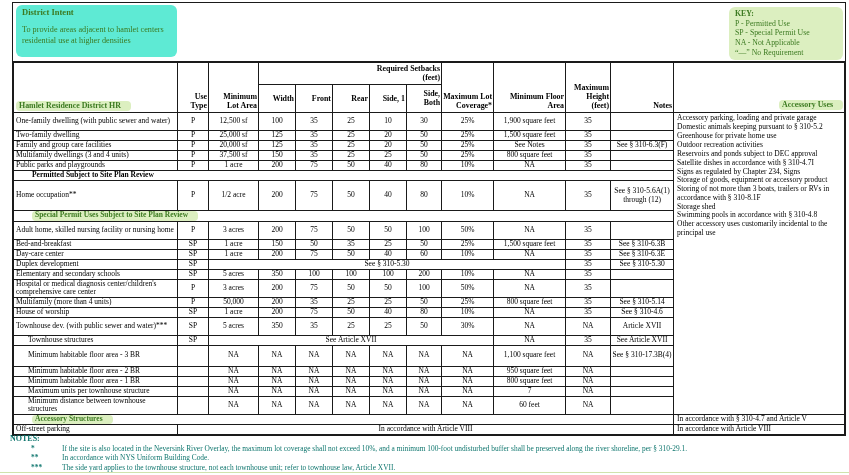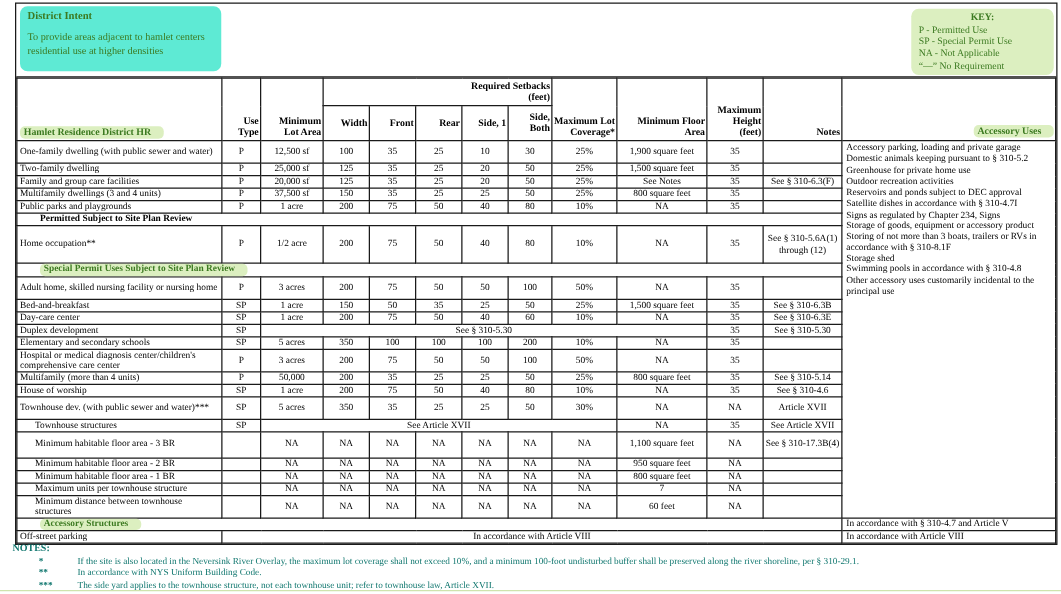--- a/index.html
+++ b/index.html
@@ -9,21 +9,21 @@
   .table-wrap { position:absolute; left:12px; top:2px; width:834px; border:1px solid #1a1a1a; background:#fff; }
 
   .top-band { position:relative; height:59px; border-bottom:1px solid #1a1a1a; }
   .district-box { position:absolute; left:3px; top:2px; width:161px; height:52px;
                   background:#5eead4; border-radius:6px; padding:2px 6px;
                   color:#3c7a21; font-size:8.2px; line-height:1.3; }
   .db-title { font-weight:bold; font-size:8.5px; margin-bottom:7px; }
   .key-box { position:absolute; right:2px; top:4px; width:114px;
              background:#dcefc0; border-radius:6px; padding:2px 6px;
              color:#3c7a21; font-size:7.8px; line-height:1.25; }
-  .key-title { font-weight:bold;text-align:center; }
+  .key-title { font-weight:bold; }
 
   table { width:100%; border-collapse:collapse; table-layout:fixed; }
   th, td { border:1px solid #1a1a1a; }
   thead th { font-size:7.9px; font-weight:bold; text-align:right; vertical-align:bottom;
              line-height:1.15; padding:1px 1px 2px 1px; }
   thead tr.grp-row th { height:22px; }
   thead tr.sub-row th { height:28px; vertical-align:middle; }
   th.grp { vertical-align:middle; }
   th.name-h { text-align:left; vertical-align:bottom; padding:0 2px 1px 2px; }
   th.acc-h { vertical-align:bottom; }

